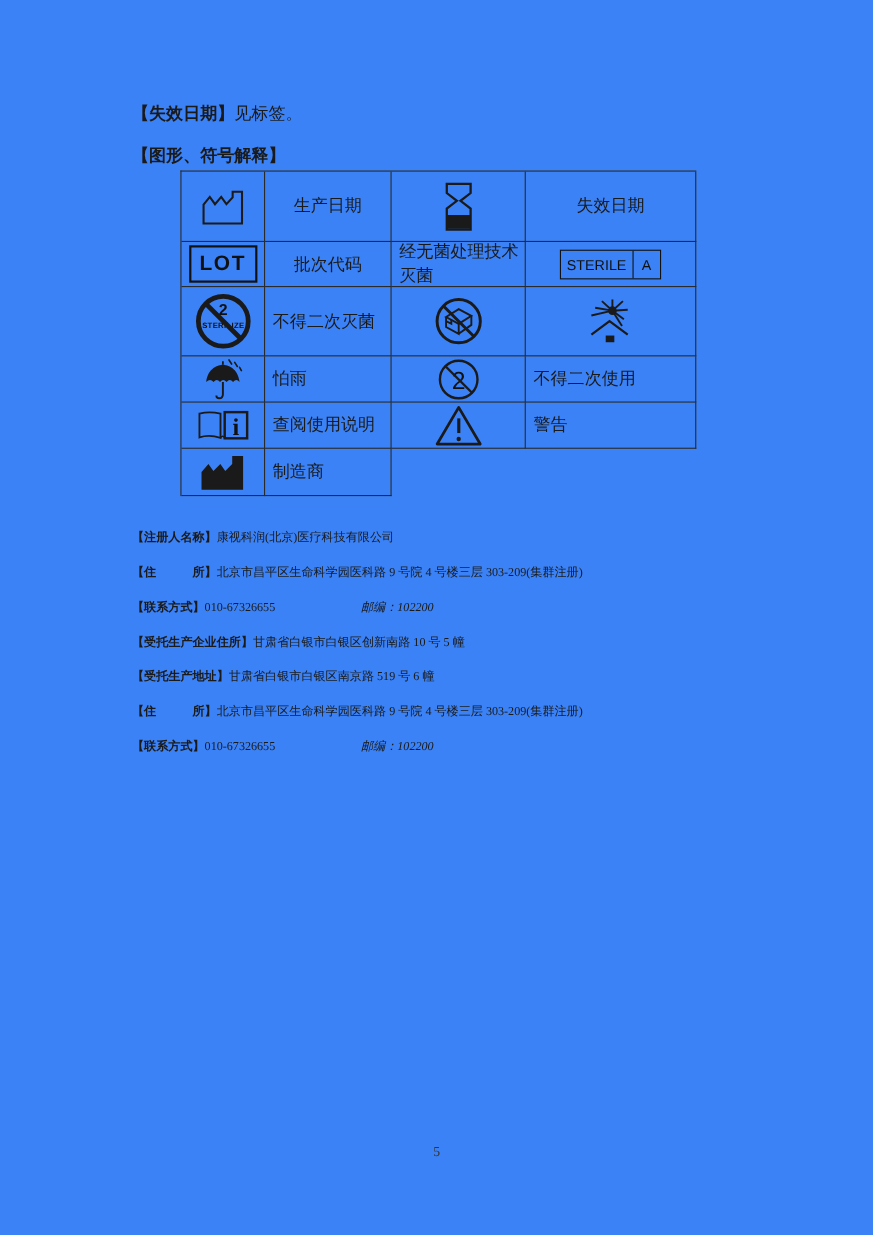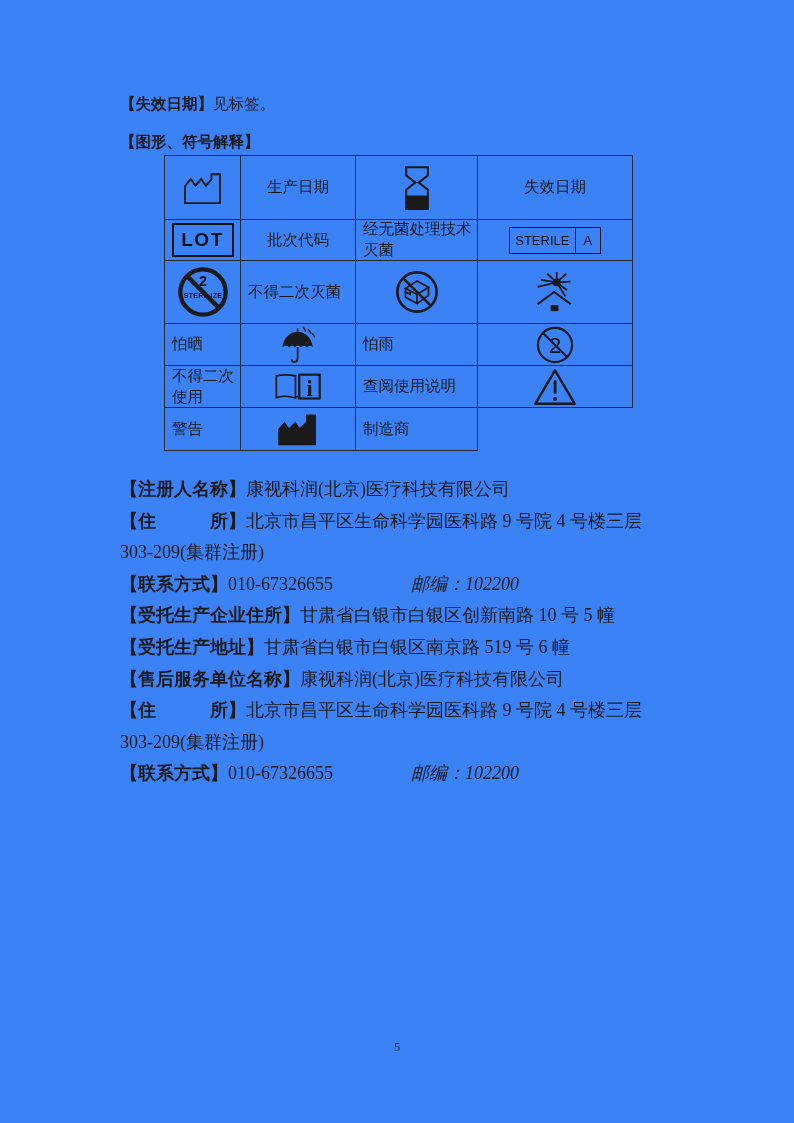--- a/index.html
+++ b/index.html
@@ -38,21 +38,21 @@
   }
   .sterilebox .s-left{flex:1;display:flex;align-items:center;justify-content:center;font-size:13px;}
   .sterilebox .s-right{width:27%;border-left:1.5px solid #111;display:flex;align-items:center;justify-content:center;font-size:13px;}
 
   svg text{font-family:"Liberation Sans","DejaVu Sans",sans-serif;fill:#111;}
   svg .seriftext{font-family:"Liberation Serif","DejaVu Serif",serif;}
 
   
   .details{
     position:absolute;left:120px;top:474px;width:556px;
-    font-size:18px;line-height:31.6px;
+    font-size:11px;line-height:31.6px;
   }
   .details p{margin:0;}
   .zip{margin-left:78px;font-style:italic;}
 
   .pagenum{
     position:absolute;left:0;right:0;top:1040px;text-align:center;
     font-size:12.5px;color:#333;
   }
 </style>
 </head>
@@ -123,21 +123,20 @@
           <line x1="34" y1="12" x2="23" y2="2"></line>
           <line x1="34" y1="12" x2="16" y2="9"></line>
           <line x1="34" y1="12" x2="12" y2="17"></line>
           <line x1="34" y1="12" x2="44" y2="28"></line>
         </g>
         <circle cx="34" cy="12" r="4.5" fill="#1a1a1a"></circle>
         <polyline points="12,37 31,23 50,37" fill="none" stroke="#1a1a1a" stroke-width="2.4"></polyline>
         <rect x="27" y="38" width="9" height="7" fill="#1a1a1a"></rect>
       </svg>
     </div>
-    <div class="cell txtcell">怕晒</div>
     <div class="cell sym">
       <svg width="44" height="40" viewBox="0 0 52 54">
         <path d="M33 3 l3.2 5 M40 6 l3.2 5 M46 12 l2.2 4" stroke="#1a1a1a" stroke-width="2" stroke-linecap="round" fill="none"></path>
         <path d="M5 30 C7 13 20 9 25.5 9 C31 9 44 13 46 30 Q42 25.5 38 30 Q34 25.5 30 30 Q26 25.5 22 30 Q18 25.5 14 30 Q10 25.5 5 30 Z" fill="#1a1a1a"></path>
         <path d="M25.5 9 V4.5" stroke="#1a1a1a" stroke-width="2.2"></path>
         <path d="M25.5 30 V45 Q25.5 50 21 50 Q17.5 50 17.5 46.5" fill="none" stroke="#1a1a1a" stroke-width="2.4"></path>
       </svg>
     </div>
     <div class="cell txtcell">怕雨</div>
 
@@ -174,19 +173,18 @@
     </div>
     <div class="cell txtcell">制造商</div>
   </div>
 
   <div class="details">
     <p><span class="lbl">【注册人名称】</span><span class="val">康视科润(北京)医疗科技有限公司</span></p>
     <p><span class="lbl">【住　　　所】</span><span class="val">北京市昌平区生命科学园医科路 9 号院 4 号楼三层 303-209(集群注册)</span></p>
     <p><span class="lbl">【联系方式】</span><span class="val">010-67326655</span><span class="val zip">邮编：102200</span></p>
     <p><span class="lbl">【受托生产企业住所】</span><span class="val">甘肃省白银市白银区创新南路 10 号 5 幢</span></p>
     <p><span class="lbl">【受托生产地址】</span><span class="val">甘肃省白银市白银区南京路 519 号 6 幢</span></p>
-    <p><span class="lbl">【售后服务单位名称】</span><span class="val">康视科润(北京)医疗科技有限公司</span></p>
     <p><span class="lbl">【住　　　所】</span><span class="val">北京市昌平区生命科学园医科路 9 号院 4 号楼三层 303-209(集群注册)</span></p>
     <p><span class="lbl">【联系方式】</span><span class="val">010-67326655</span><span class="val zip">邮编：102200</span></p>
   </div>
 
   <div class="pagenum">5</div>
 </div>
 
 </body></html>

